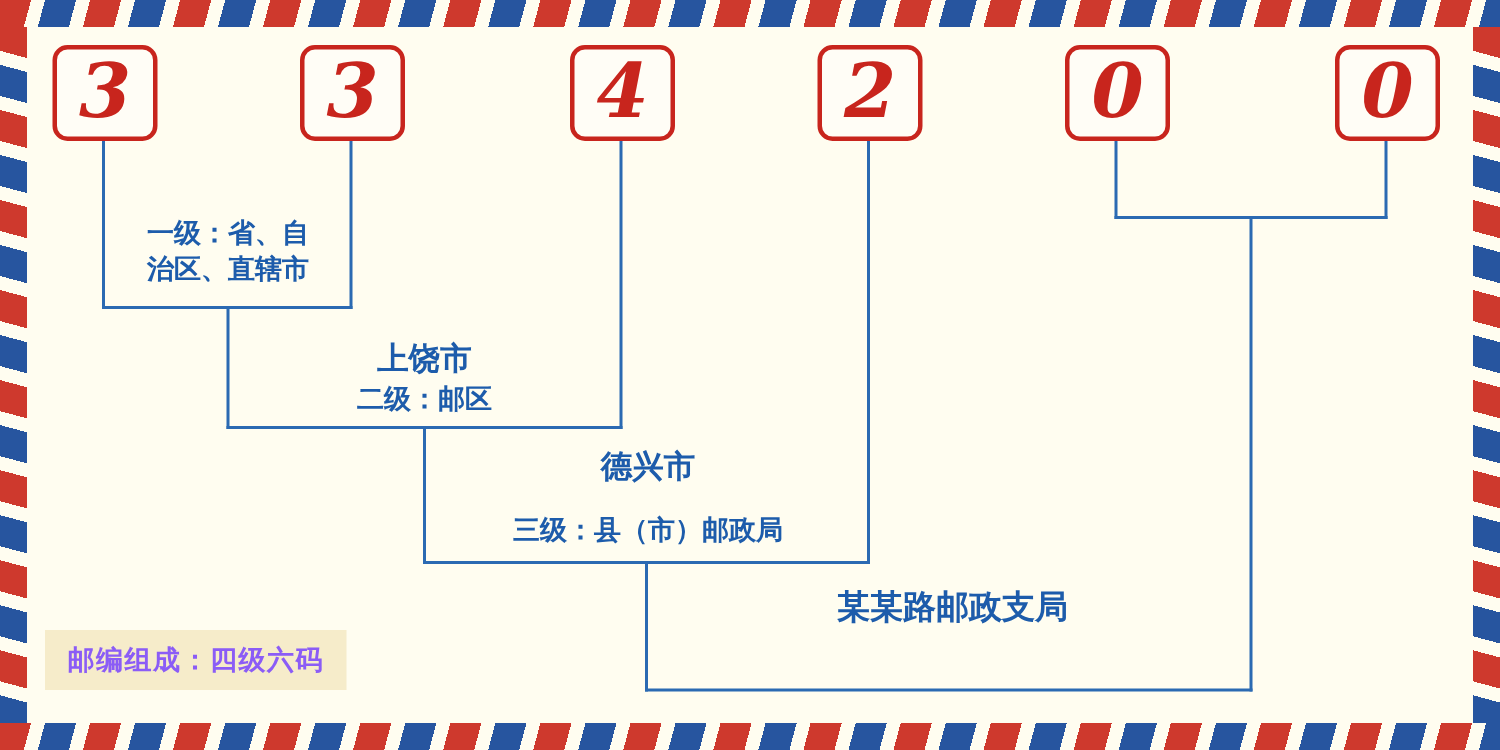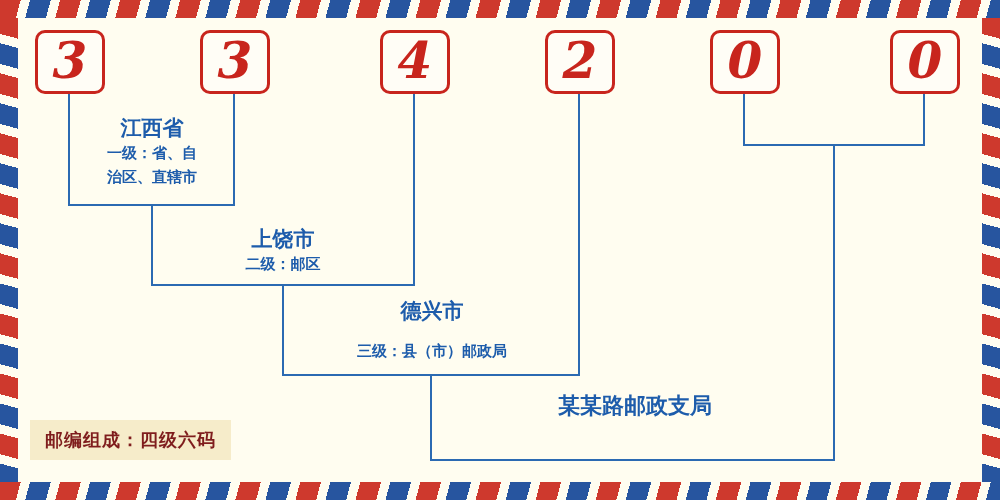--- a/index.html
+++ b/index.html
@@ -55,27 +55,27 @@
 
   
   .lbl {
     position: absolute;
     color: #1d5cab;
     font-weight: bold;
     text-align: center;
     line-height: 1.45;
   }
   .lbl-name { font-size: 21px; }
-  .lbl-desc { font-size: 15px; }
+  .lbl-desc { font-size: 18px; }
 
   .badge {
     position: absolute;
     left: 30px; top: 420px;
     background: #f6ecca;
-    color: #7f1d1d;
+    color: #8b5cf6;
     font-weight: bold;
     font-size: 18px;
     padding: 8px 15px;
     letter-spacing: 1px;
   }
 </style>
 </head>
 <body>
 
 <div class="canvas">
@@ -104,21 +104,20 @@
   <div class="vline" style="left:578px;top:94px;height:282px"></div>
   <div class="hline" style="left:282px;top:374px;width:298px"></div>
   <div class="vline" style="left:430px;top:374px;height:87px"></div>
 
   <div class="vline" style="left:743px;top:94px;height:52px"></div>
   <div class="vline" style="left:923px;top:94px;height:52px"></div>
   <div class="hline" style="left:743px;top:144px;width:182px"></div>
   <div class="vline" style="left:833px;top:144px;height:317px"></div>
   <div class="hline" style="left:430px;top:459px;width:405px"></div>
 
-  <div class="lbl lbl-name" style="left:72px;top:113px;width:160px">江西省</div>
   <div class="lbl lbl-desc" style="left:57px;top:143px;width:190px">一级：省、自</div>
   <div class="lbl lbl-name" style="left:213px;top:224px;width:140px">上饶市</div>
 
   <div class="lbl lbl-desc" style="left:57px;top:167px;width:190px">治区、直辖市</div>
   <div class="lbl lbl-desc" style="left:193px;top:254px;width:180px">二级：邮区</div>
 
   <div class="lbl lbl-name" style="left:352px;top:296px;width:160px">德兴市</div>
   <div class="lbl lbl-desc" style="left:297px;top:341px;width:270px">三级：县（市）邮政局</div>
 
   <div class="lbl lbl-name" style="left:510px;top:390px;width:250px;font-size:22px">某某路邮政支局</div>

